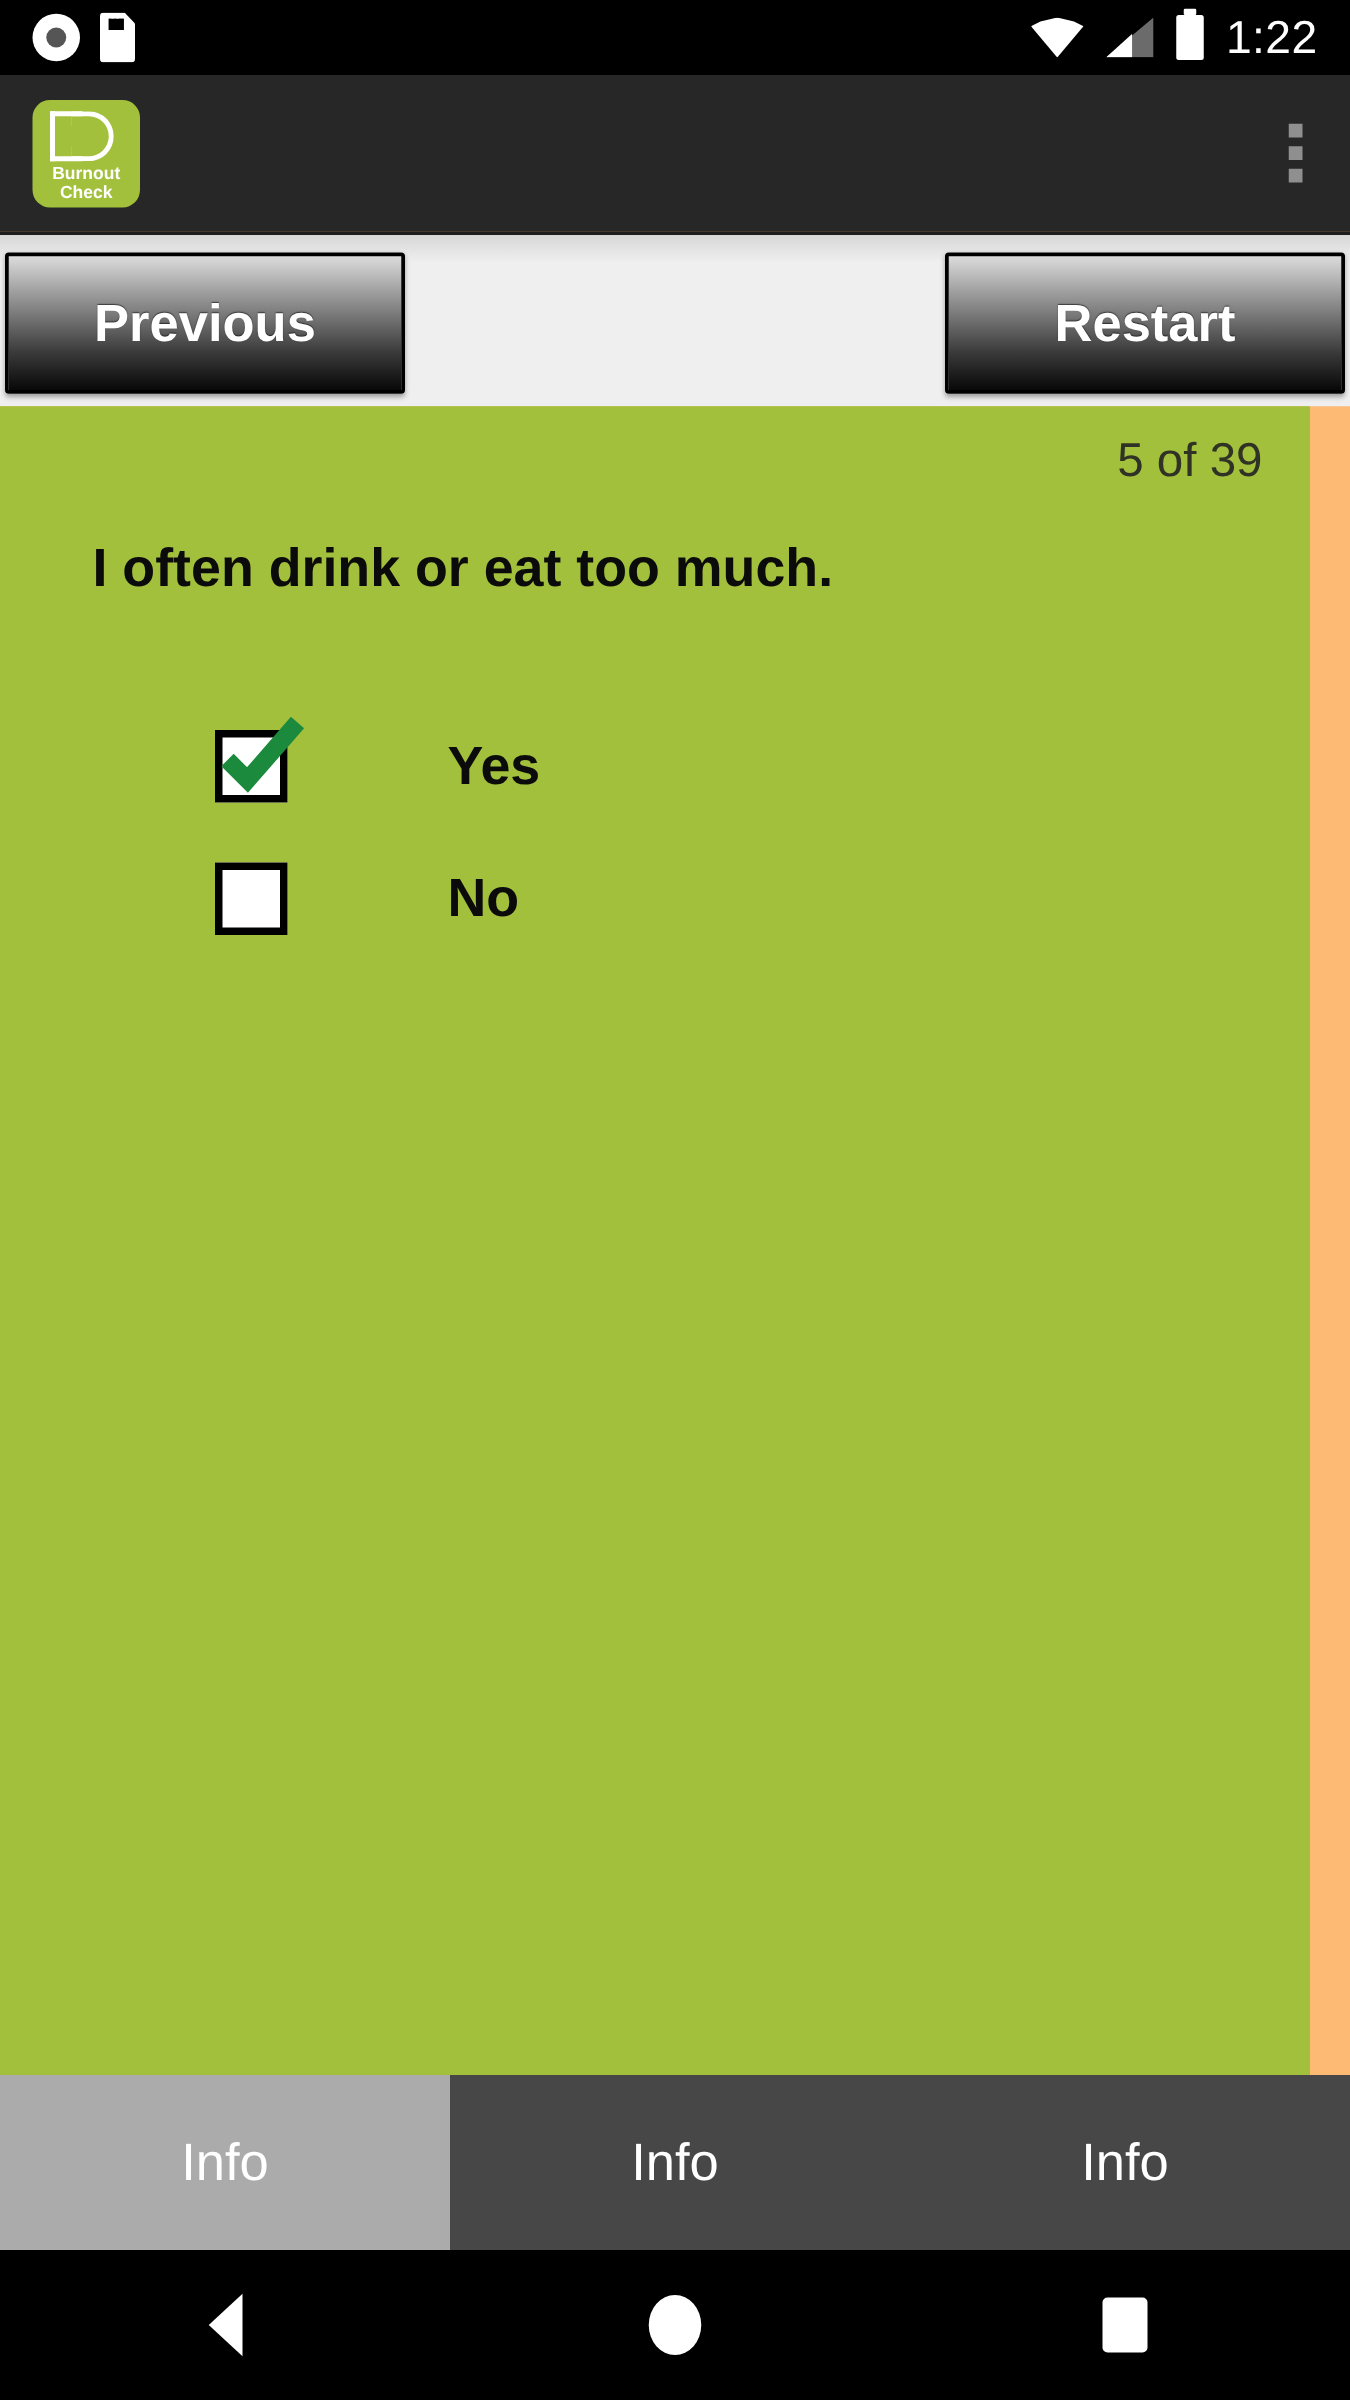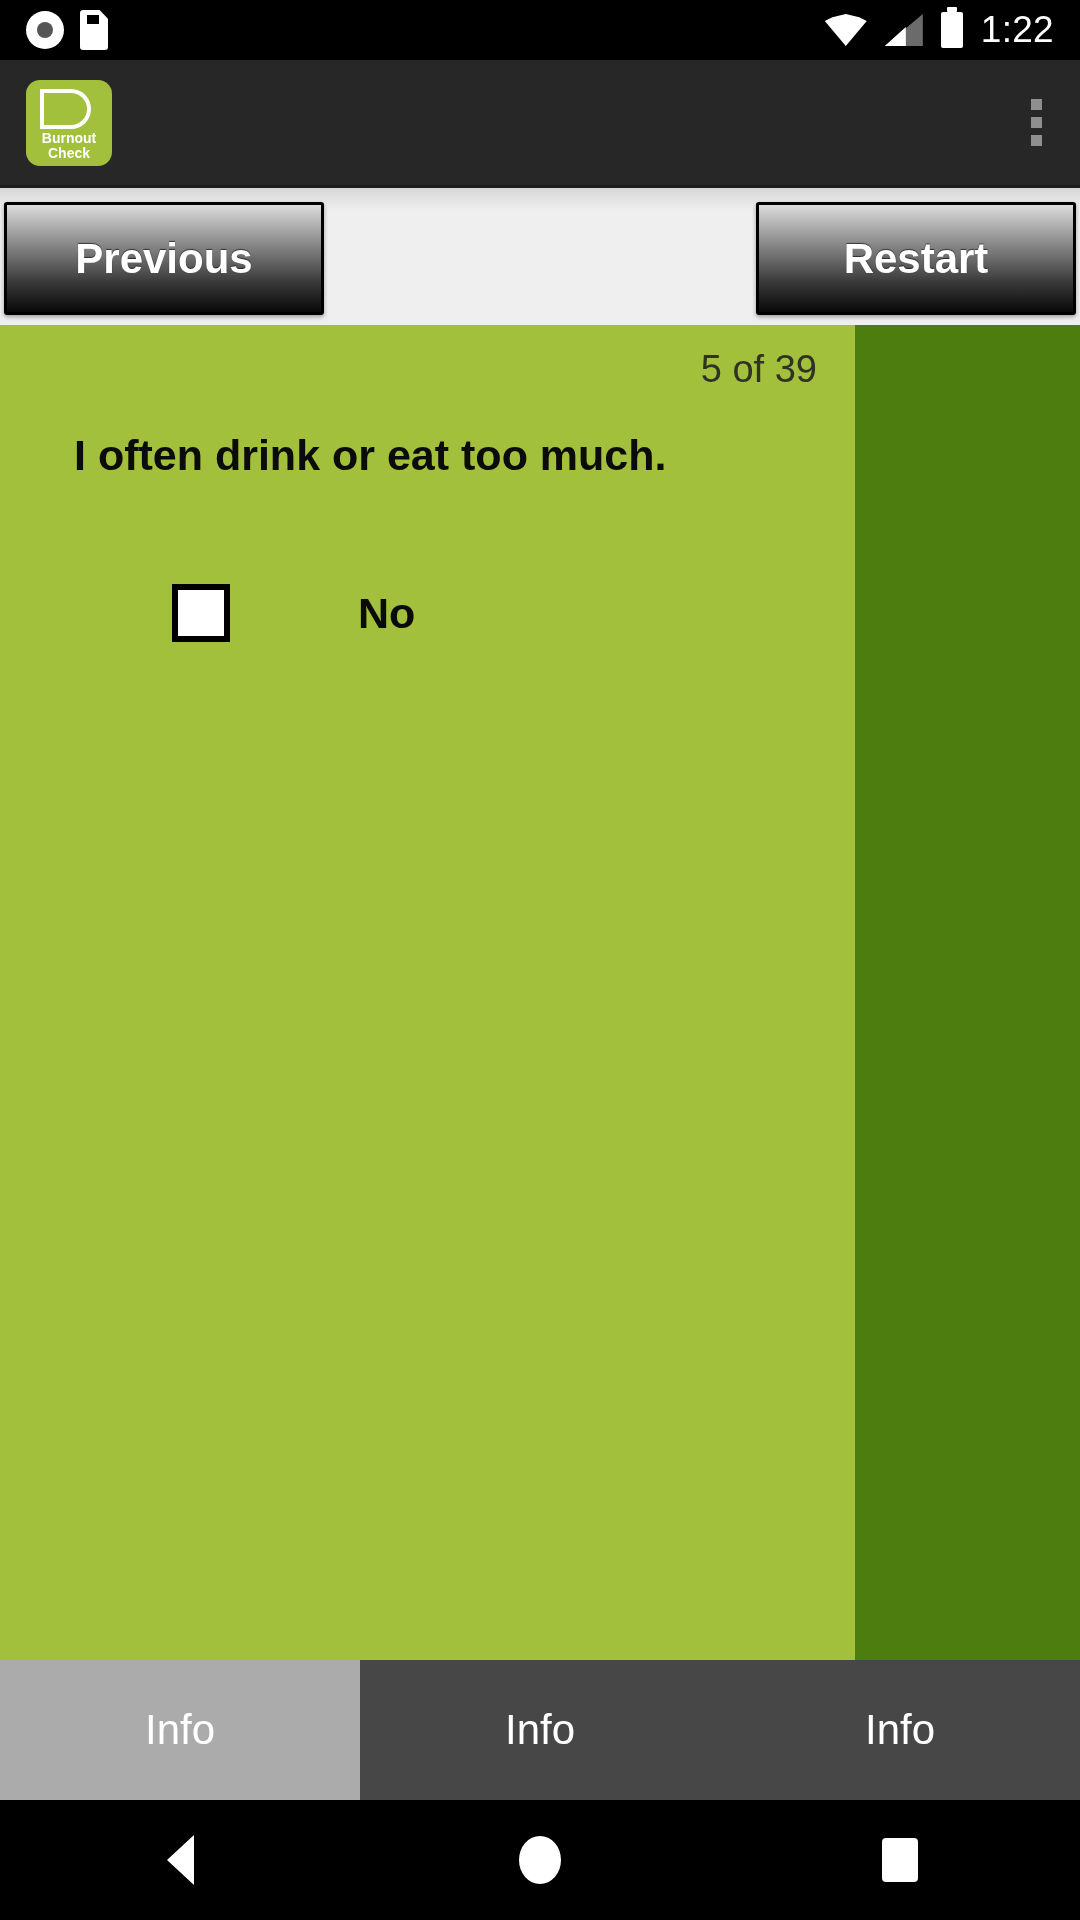--- a/index.html
+++ b/index.html
@@ -2,21 +2,21 @@
 <html><head>
 <meta charset="utf-8">
 <style>
   * { margin:0; padding:0; box-sizing:border-box; }
   html, body {
     width:1080px; height:1920px;
     background:#000;
     font-family:"Liberation Sans", sans-serif;
     overflow:hidden;
   }
-  #screen { position:relative; width:1080px; height:1920px; background:#4d7c0f; }
+  #screen { position:relative; width:1080px; height:1920px; background:#fdba74; }
 
   
   .statusbar {
     position:absolute; top:0; left:0; width:1080px; height:60px;
     background:#000; display:flex; align-items:center;
   }
   .sb-left { display:flex; align-items:center; gap:16px; padding-left:26px; }
   .sb-right {
     margin-left:auto; display:flex; align-items:center;
     gap:18px; padding-right:26px;
@@ -121,21 +121,21 @@
     color:#fff; font-size:42px; font-weight:bold;
     display:flex; align-items:center; justify-content:center;
     text-shadow:0 -1px 1px rgba(0,0,0,.6);
     box-shadow:0 2px 4px rgba(0,0,0,.35);
   }
   .gbtn.prev { left:4px; }
   .gbtn.restart { right:4px; }
 
   
   .content {
-    position:absolute; top:325px; left:0; width:855px; height:1335px;
+    position:absolute; top:325px; left:0; width:1048px; height:1335px;
     background:#A2C03C;
   }
   .counter {
     position:absolute; right:38px; top:23px;
     color:#2f3224; font-size:38px;
   }
   .question {
     position:absolute; left:74px; top:105px; right:60px;
     color:#0b0b0b; font-size:43px; font-weight:bold;
     line-height:1.2;
@@ -222,20 +222,28 @@
     <div class="gbtn prev">Previous</div>
     <div class="gbtn restart">Restart</div>
   </div>
 
   <div class="content">
     <div class="counter">5 of 39</div>
     <div class="question">I often drink or eat too much.</div>
 
     <div class="options">
 
+      <div class="option-row">
+        <div class="cbox">
+          <svg class="check-mark" viewBox="0 0 76 76">
+            <path d="M12 40 L28 56 L68 10" stroke="#1b8a3c" stroke-width="14" fill="none" stroke-linecap="butt" stroke-linejoin="miter"></path>
+          </svg>
+        </div>
+        <div class="opt-label">Yes</div>
+      </div>
 
       <div class="option-row">
         <div class="cbox"></div>
         <div class="opt-label">No</div>
       </div>
 
     </div>
   </div>
 
   <div class="tabbar">

